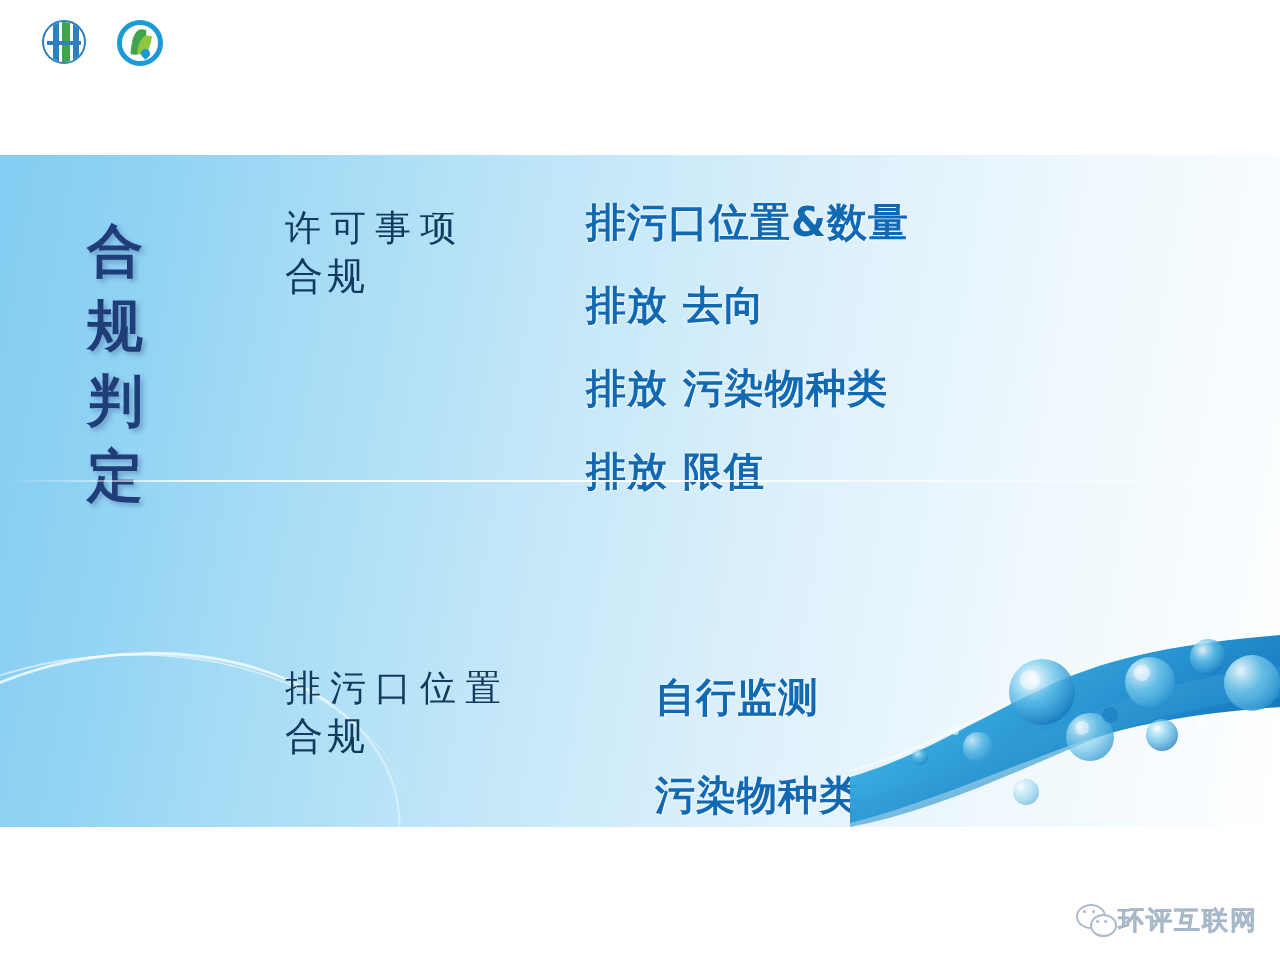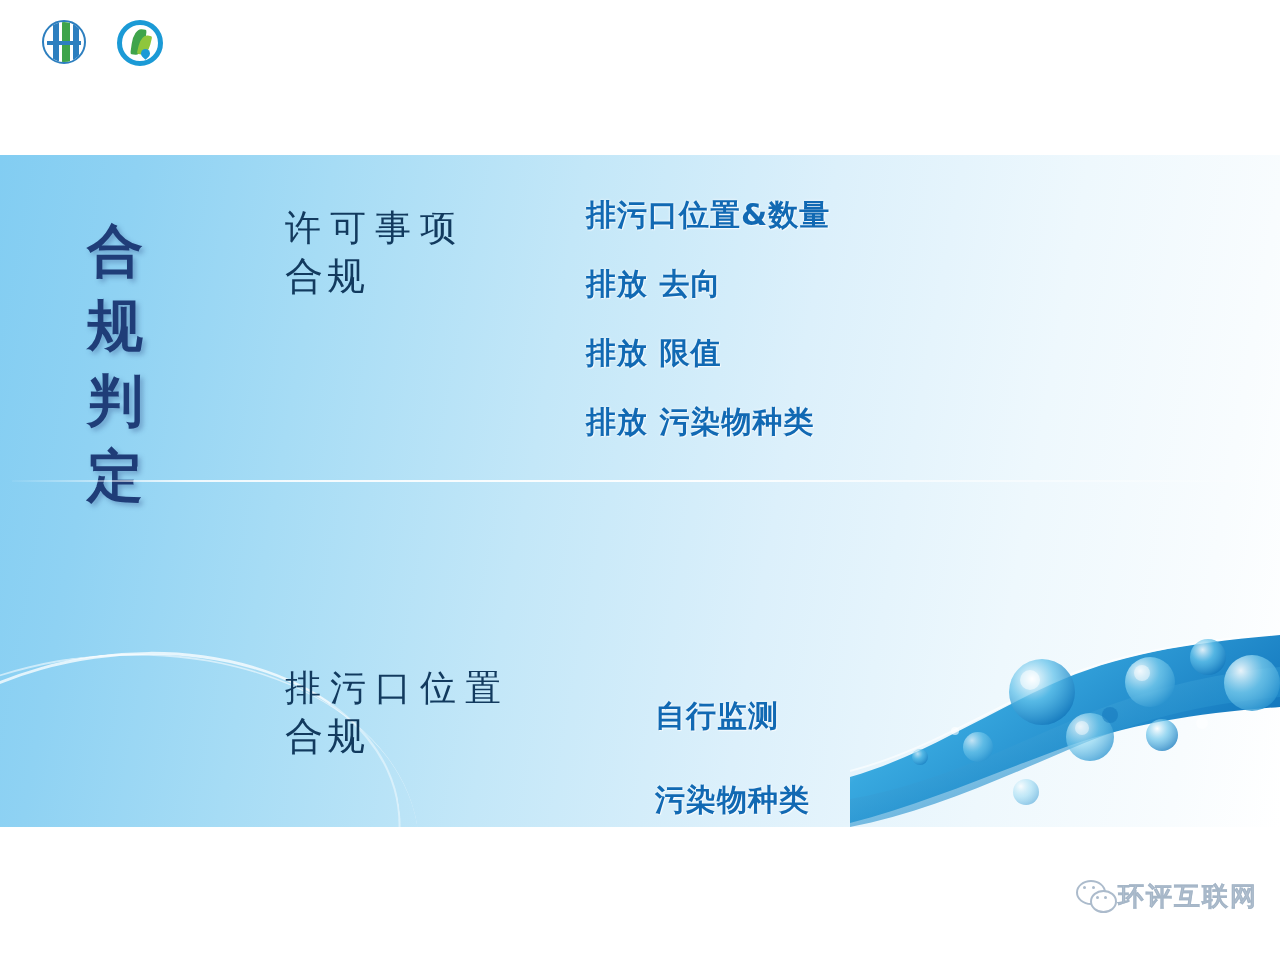--- a/index.html
+++ b/index.html
@@ -194,43 +194,43 @@
 
   .sec-items {
     position: absolute;
     font-family: "DejaVu Sans", "Liberation Sans", sans-serif;
     color: #1169b3;
   }
   .sec-1 .sec-items { left: 586px; top: 40px; }
   .sec-2 .sec-items { left: 655px; top: 185px; }
 
   .item {
-    font-size: 30px;
+    font-size: 40px;
     font-weight: bold;
     letter-spacing: 1px;
     white-space: nowrap;
     color: #1169b3;
     text-shadow: 0 0 3px rgba(255,255,255,0.85),
                  1px 1px 0 rgba(255,255,255,0.6);
   }
   .sec-1 .item { margin-bottom: 28px; }
-  .sec-2 .item { margin-bottom: 43px; margin-top: 26px; }
+  .sec-2 .item { margin-bottom: 43px; }
   .item:last-child { margin-bottom: 0; }
 
   
   .footer {
     position: absolute;
     left: 0; top: 827px;
     width: 1280px; height: 133px;
     background: #ffffff;
   }
   .watermark {
     position: absolute;
     right: 22px;
-    top: 52px;
+    top: 76px;
     display: flex;
     align-items: center;
     gap: 2px;
     opacity: 0.62;
     text-align: center;
   }
   .wechat-icon {
     position: relative;
     width: 40px; height: 34px;
   }
@@ -297,22 +297,22 @@
   </div>
 
   <div class="section sec-1">
     <div class="sec-head">
       <span class="l1">许可事项</span>
       <span class="l2">合规</span>
     </div>
     <div class="sec-items">
       <div class="item">排污口位置&amp;数量</div>
       <div class="item">排放  去向</div>
+      <div class="item">排放  污染物种类</div>
       <div class="item">排放  限值</div>
-      <div class="item">排放  污染物种类</div>
     </div>
   </div>
 
   <div class="divider"></div>
 
   <div class="section sec-2">
     <div class="sec-head">
       <span class="l1">排污口位置</span>
       <span class="l2">合规</span>
     </div>

